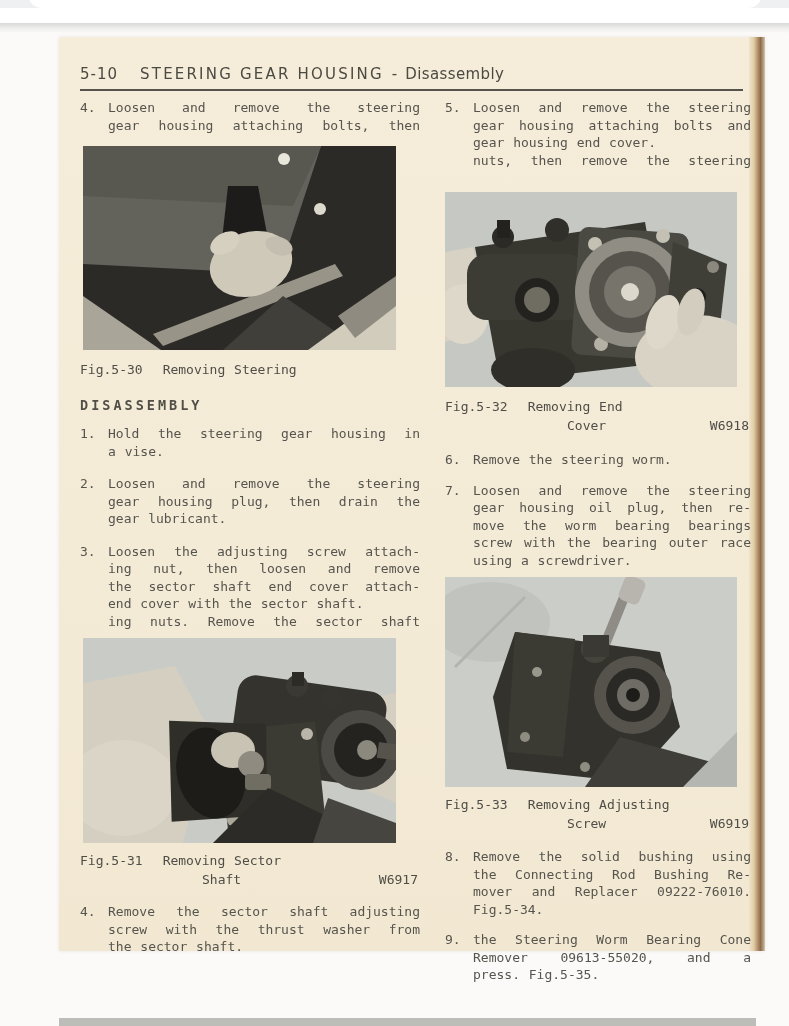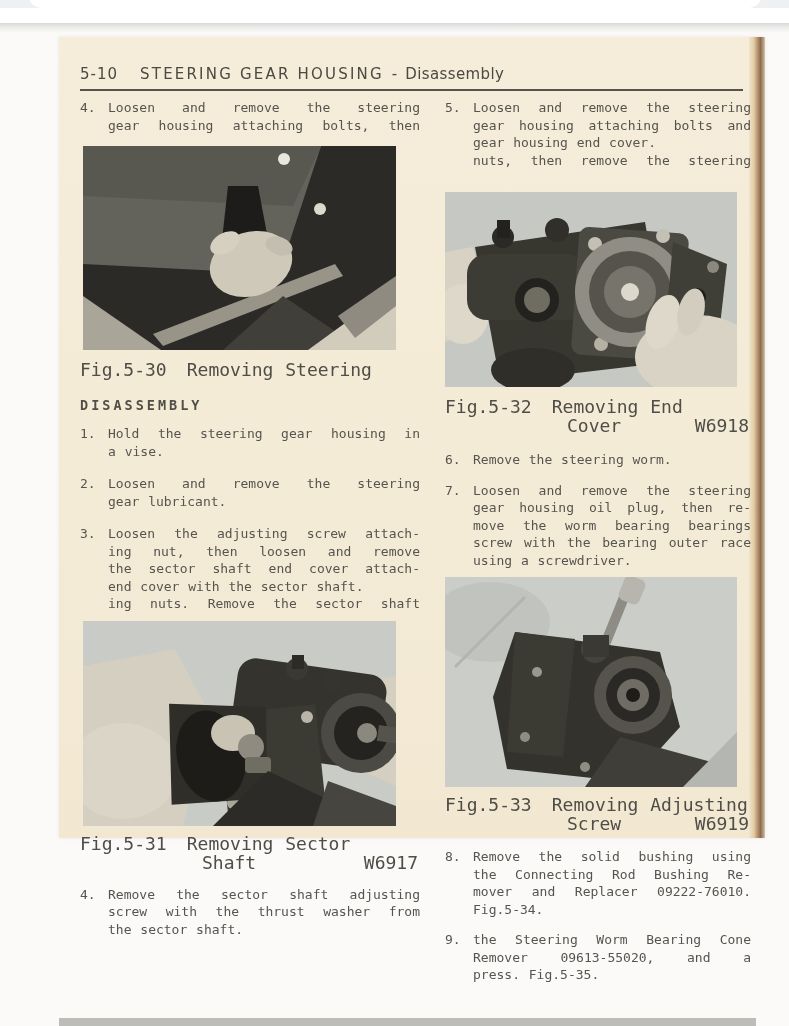--- a/index.html
+++ b/index.html
@@ -9,21 +9,21 @@
     font-family:"DejaVu Sans Mono", monospace;
   }
   
   .chrome{position:relative;height:23px;background:#ffffff}
   .chrome-top{position:relative;height:8px;background:#eef0f2;overflow:visible}
   .pill{position:absolute;left:28px;right:27px;top:-20px;height:28px;background:#ffffff;border-radius:14px}
   .shade{height:10px;background:linear-gradient(#d9d9d9 0%, #efefee 55%, #fbfaf8 100%)}
   
   .scanarea{position:relative;height:993px;background:#fbfaf8}
   .sheet{
-    position:absolute;left:59px;top:4px;width:706px;height:801px;
+    position:absolute;left:59px;top:4px;width:706px;height:914px;
     background:linear-gradient(180deg,#f5ecd9 0%,#f4ebd7 55%,#f2e8d2 100%);
     box-shadow:0 0 4px rgba(0,0,0,0.08);
   }
   .page-edge{position:absolute;right:0;top:0;bottom:0;width:16px;
     background:linear-gradient(to right,#efe5cc 0%,#e2cda6 30%,#b3906a 55%,#8d6d4d 72%,#b79f80 90%,#d8cbb2 100%);}
   .graybar{position:absolute;left:59px;top:985px;width:697px;height:8px;background:#bcbcb9}
   
   .hdr{position:absolute;left:21px;right:22px;top:28px;
     border-bottom:2px solid #55534b;padding-bottom:6px;
     color:#4a4942;font-family:"DejaVu Sans", sans-serif;font-size:15px;white-space:nowrap}
@@ -34,21 +34,21 @@
   
   .col-l{position:absolute;left:21px;top:58px;width:340px}
   .col-r{position:absolute;left:386px;top:58px;width:306px}
   .step{display:flex;color:#56544e;font-size:13px;line-height:17.5px;word-spacing:1px}
   .step .num{width:28px;flex:0 0 28px}
   .step .body{flex:1;min-width:0}
   .ln{text-align:justify;text-align-last:left}
   .ln.j{text-align-last:justify}
   .heading{color:#504e47;font-size:13.5px;font-weight:bold;letter-spacing:3px;margin:18px 0 0 0}
   
-  .cap{color:#4f4d47;font-size:18px;line-height:19px;word-spacing:1px}
+  .cap{color:#4f4d47;font-size:13px;line-height:19px;word-spacing:1px}
   .cap1{display:flex}
   .cap1 .figno{flex:0 0 auto;margin-right:20px}
   .cap2{display:flex}
   .cap2 .capt2{margin-left:122px}
   .cap2 .code{margin-left:auto;margin-right:2px}
   
   .photo{background:#c8cac6;overflow:hidden}
   .photo svg{display:block}
   .ph-l{width:313px;margin-left:3px}
   .ph-r{width:292px}
@@ -124,20 +124,21 @@
         <div class="body">
             <div class="ln j">Hold the steering gear housing in</div>
             <div class="ln">a vise.</div>
           </div>
       </div>
 
       <div class="step mt-e">
         <span class="num">2.</span>
         <div class="body">
             <div class="ln j">Loosen and remove the steering</div>
+            <div class="ln j">gear housing plug, then drain the</div>
             <div class="ln">gear lubricant.</div>
           </div>
       </div>
 
       <div class="step mt-e">
         <span class="num">3.</span>
         <div class="body">
             <div class="ln j">Loosen the adjusting screw attach-</div>
             <div class="ln j">ing nut, then loosen and remove</div>
             <div class="ln j">the sector shaft end cover attach-</div>

